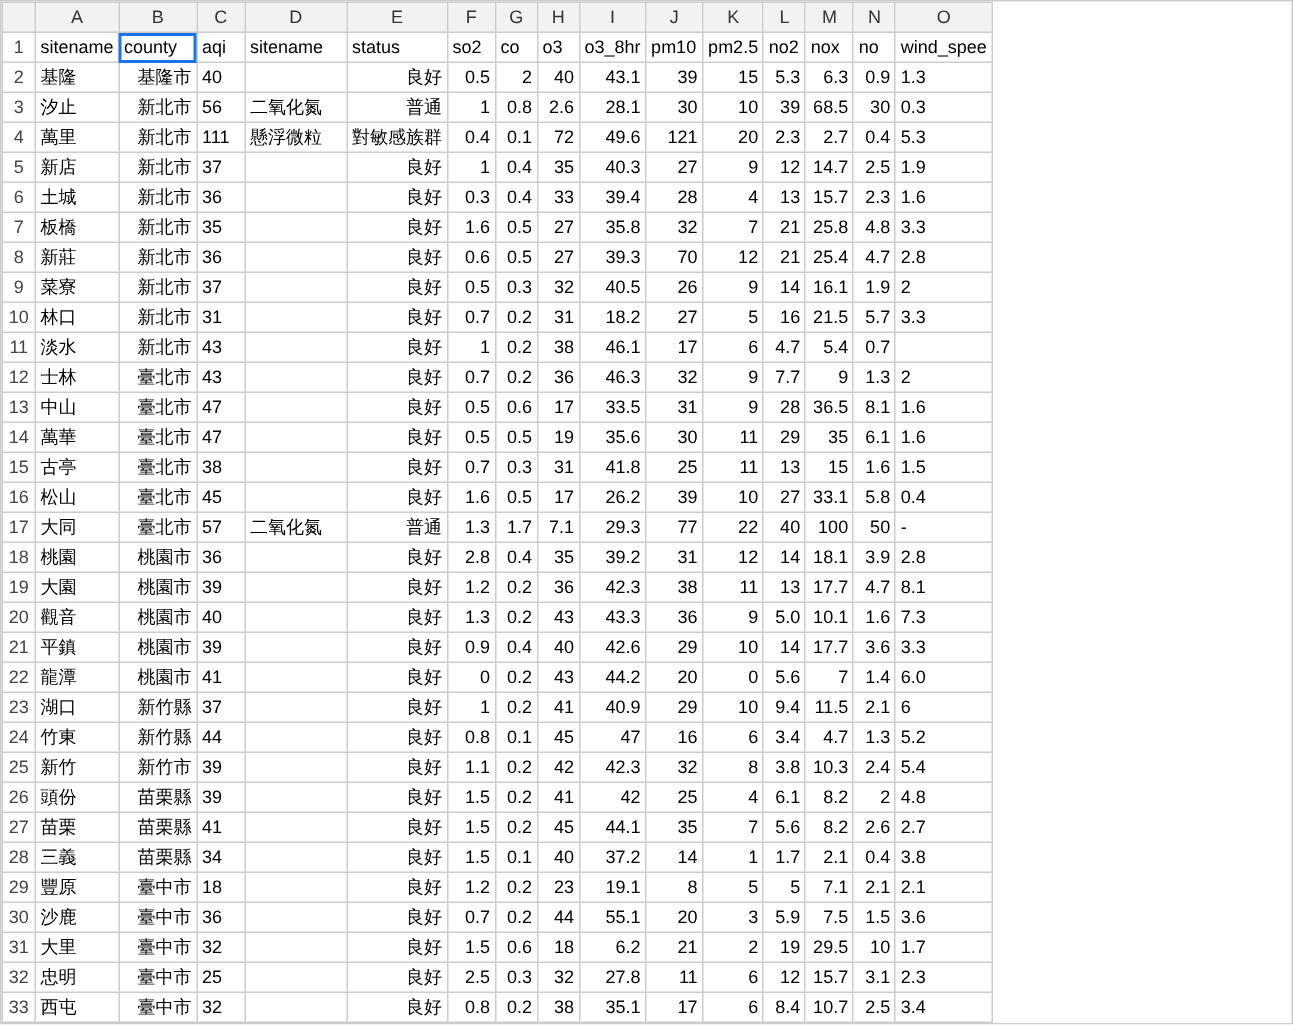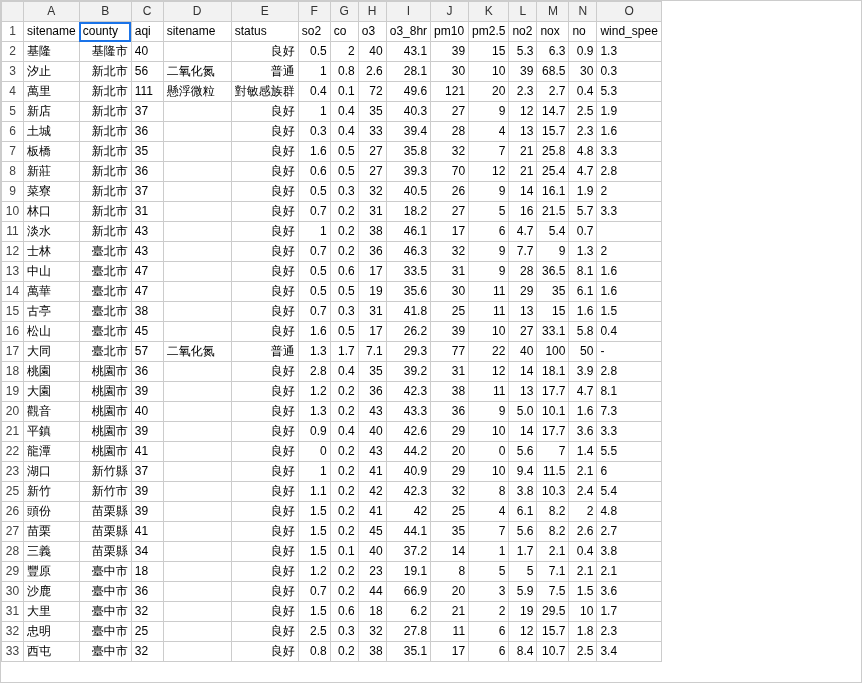--- a/index.html
+++ b/index.html
@@ -509,39 +509,57 @@
           <td class="num">良好</td>
           <td class="num">0</td>
           <td class="num">0.2</td>
           <td class="num">43</td>
           <td class="num">44.2</td>
           <td class="num">20</td>
           <td class="num">0</td>
           <td class="num">5.6</td>
           <td class="num">7</td>
           <td class="num">1.4</td>
-          <td class="text">5.5</td>
+          <td class="text">6.0</td>
         </tr>
         <tr class="data-row">
           <td class="row-num">23</td>
           <td class="text">湖口</td>
           <td class="num">新竹縣</td>
           <td class="text">37</td>
           <td class="text"></td>
           <td class="num">良好</td>
           <td class="num">1</td>
           <td class="num">0.2</td>
           <td class="num">41</td>
           <td class="num">40.9</td>
           <td class="num">29</td>
           <td class="num">10</td>
           <td class="num">9.4</td>
           <td class="num">11.5</td>
           <td class="num">2.1</td>
           <td class="text">6</td>
+        </tr>
+        <tr class="data-row">
+          <td class="row-num">24</td>
+          <td class="text">竹東</td>
+          <td class="num">新竹縣</td>
+          <td class="text">44</td>
+          <td class="text"></td>
+          <td class="num">良好</td>
+          <td class="num">0.8</td>
+          <td class="num">0.1</td>
+          <td class="num">45</td>
+          <td class="num">47</td>
+          <td class="num">16</td>
+          <td class="num">6</td>
+          <td class="num">3.4</td>
+          <td class="num">4.7</td>
+          <td class="num">1.3</td>
+          <td class="text">5.2</td>
         </tr>
         <tr class="data-row">
           <td class="row-num">25</td>
           <td class="text">新竹</td>
           <td class="num">新竹市</td>
           <td class="text">39</td>
           <td class="text"></td>
           <td class="num">良好</td>
           <td class="num">1.1</td>
           <td class="num">0.2</td>
@@ -629,21 +647,21 @@
         <tr class="data-row">
           <td class="row-num">30</td>
           <td class="text">沙鹿</td>
           <td class="num">臺中市</td>
           <td class="text">36</td>
           <td class="text"></td>
           <td class="num">良好</td>
           <td class="num">0.7</td>
           <td class="num">0.2</td>
           <td class="num">44</td>
-          <td class="num">66.9</td>
+          <td class="num">55.1</td>
           <td class="num">20</td>
           <td class="num">3</td>
           <td class="num">5.9</td>
           <td class="num">7.5</td>
           <td class="num">1.5</td>
           <td class="text">3.6</td>
         </tr>
         <tr class="data-row">
           <td class="row-num">31</td>
           <td class="text">大里</td>
@@ -670,21 +688,21 @@
           <td class="text"></td>
           <td class="num">良好</td>
           <td class="num">2.5</td>
           <td class="num">0.3</td>
           <td class="num">32</td>
           <td class="num">27.8</td>
           <td class="num">11</td>
           <td class="num">6</td>
           <td class="num">12</td>
           <td class="num">15.7</td>
-          <td class="num">1.8</td>
+          <td class="num">3.1</td>
           <td class="text">2.3</td>
         </tr>
         <tr class="data-row">
           <td class="row-num">33</td>
           <td class="text">西屯</td>
           <td class="num">臺中市</td>
           <td class="text">32</td>
           <td class="text"></td>
           <td class="num">良好</td>
           <td class="num">0.8</td>

